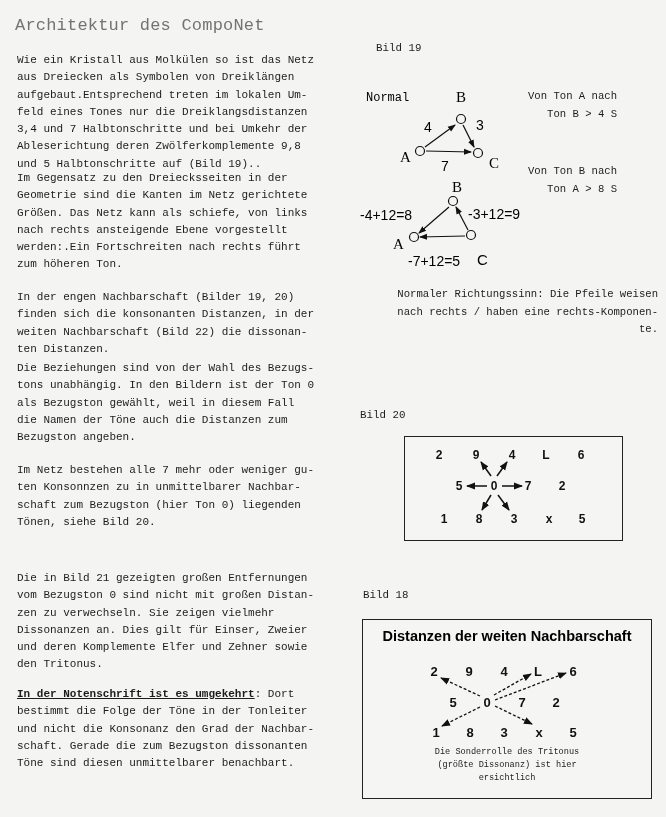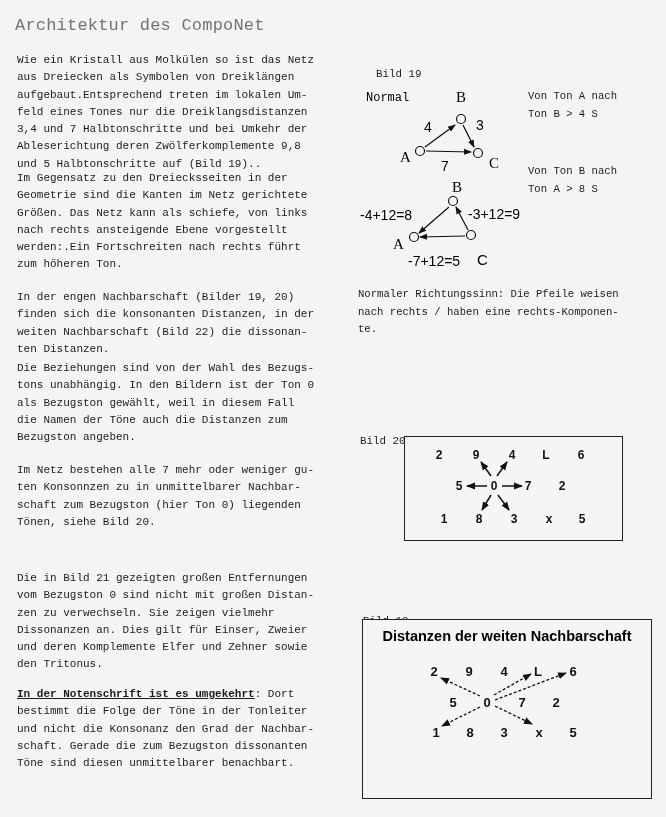--- a/index.html
+++ b/index.html
@@ -11,22 +11,22 @@
   }
   .title {
     position: absolute; left: 15px; top: 16px;
     font-size: 17px; letter-spacing: 0.2px; color: #737373;
   }
   .para {
     position: absolute; left: 17px; width: 330px;
     font-size: 11px; line-height: 17.3px; white-space: pre-line;
   }
   .u { text-decoration: underline; font-weight: bold; }
-  .cap { position: absolute; font-size: 10.8px; margin-top: 26px; }
-  .note { position: absolute; font-size: 10.6px; line-height: 17.5px; white-space: pre-line; }
+  .cap { position: absolute; font-size: 10.8px; }
+  .note { position: absolute; font-size: 10.6px; line-height: 17.5px; white-space: pre-line; text-align: right; }
   svg text.sans { font-family: "Liberation Sans", "DejaVu Sans", sans-serif; }
   svg text.serif { font-family: "Liberation Serif", "DejaVu Serif", serif; }
   svg text.mono { font-family: "Liberation Mono", "DejaVu Sans Mono", monospace; }
   .box {
     position: absolute; border: 1.6px solid #222; background: #f5f5f4;
   }
 </style>
 </head>
 <body>
 
@@ -179,13 +179,16 @@
       <text class="sans" x="210" y="117" text-anchor="middle">5</text>
     </g>
     <g stroke="#111" stroke-width="1.3" stroke-dasharray="3,2">
       <line x1="117" y1="76" x2="78" y2="58" marker-end="url(#ah3)"></line>
       <line x1="131" y1="75" x2="168" y2="54" marker-end="url(#ah3)"></line>
       <line x1="132" y1="80" x2="203" y2="53" marker-end="url(#ah3)"></line>
       <line x1="117" y1="87" x2="79" y2="106" marker-end="url(#ah3)"></line>
       <line x1="132" y1="86" x2="169" y2="104" marker-end="url(#ah3)"></line>
     </g>
   </svg>
+  <div class="note" style="left:0; top:126px; width:288px; text-align:center; font-size:8.6px; line-height:13px">Die Sonderrolle des Tritonus
+(größte Dissonanz) ist hier
+ersichtlich</div>
 </div>
 
 </body></html>

